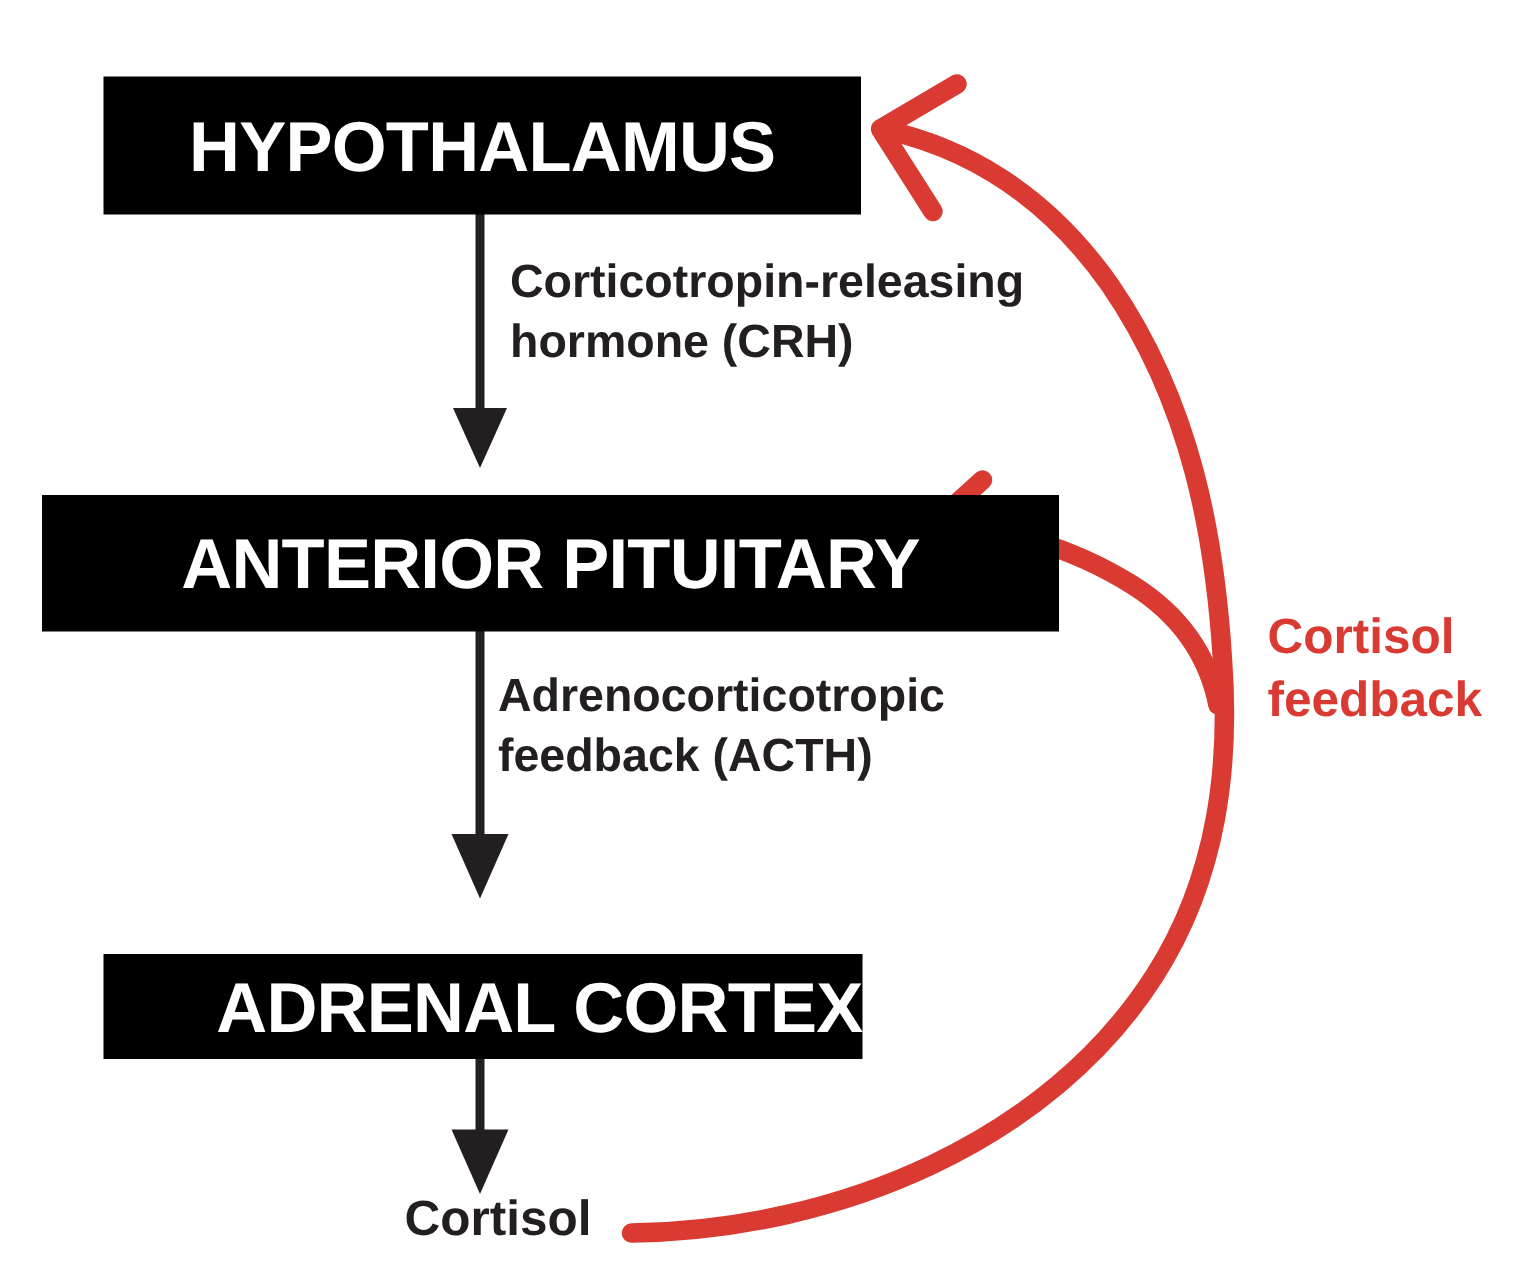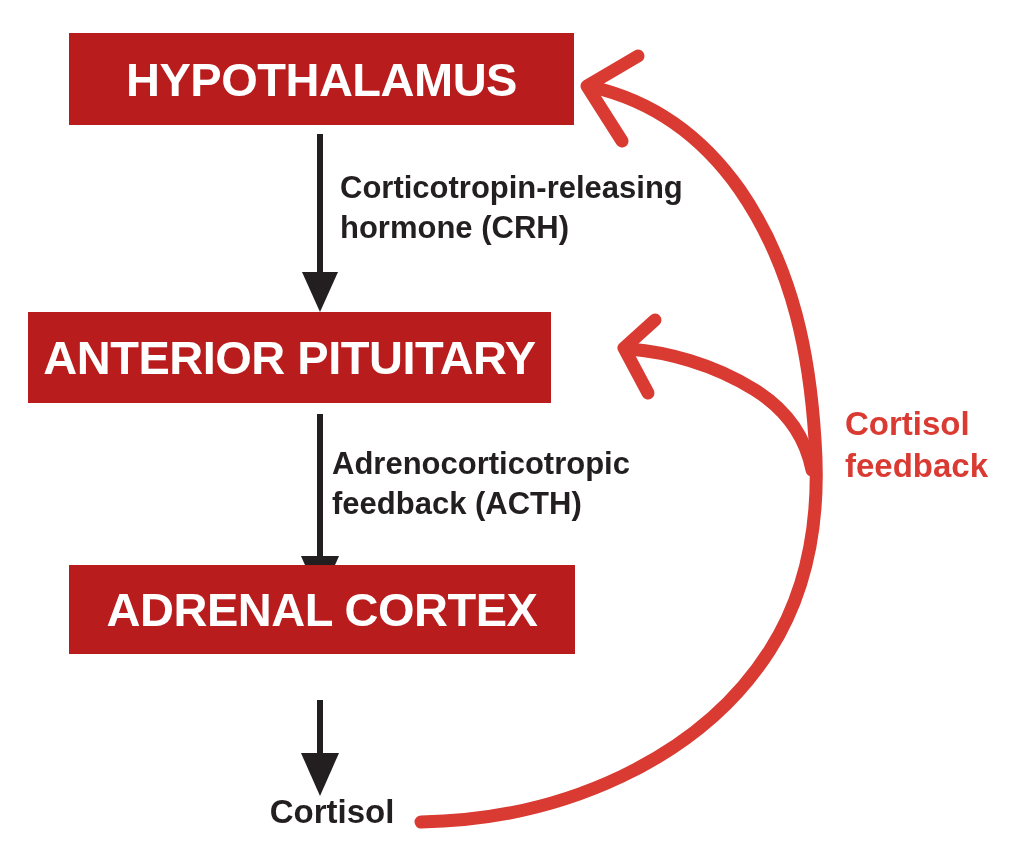--- a/index.html
+++ b/index.html
@@ -13,52 +13,54 @@
   }
   #canvas {
     position: relative;
     width: 1024px;
     height: 852px;
     background: #ffffff;
     overflow: hidden;
   }
   .node-box {
     position: absolute;
-    background: #b91c1c;
+    background: #000000;
     display: flex;
     align-items: center;
     justify-content: center;
     box-sizing: border-box;
+    margin-top: 18px;
   }
   .node-label {
     color: #ffffff;
     font-family: "Liberation Sans", sans-serif;
     font-weight: bold;
     font-size: 47px;
     letter-spacing: -0.5px;
     line-height: 1;
     white-space: nowrap;
   }
   #box-hypothalamus {
     left: 69px;
     top: 33px;
     width: 505px;
     height: 92px;
   }
   #box-anterior-pituitary {
     left: 28px;
     top: 312px;
-    width: 523px;
+    width: 678px;
     height: 91px;
   }
   #box-adrenal-cortex {
     left: 69px;
-    top: 565px;
+    top: 618px;
     width: 506px;
-    height: 89px;
+    height: 70px;
+    justify-content: flex-end;
   }
   .hormone-label {
     position: absolute;
     color: #231f20;
     font-family: "Liberation Sans", sans-serif;
     font-weight: bold;
     font-size: 31px;
     line-height: 1.28;
     text-align: left;
     white-space: pre-line;

